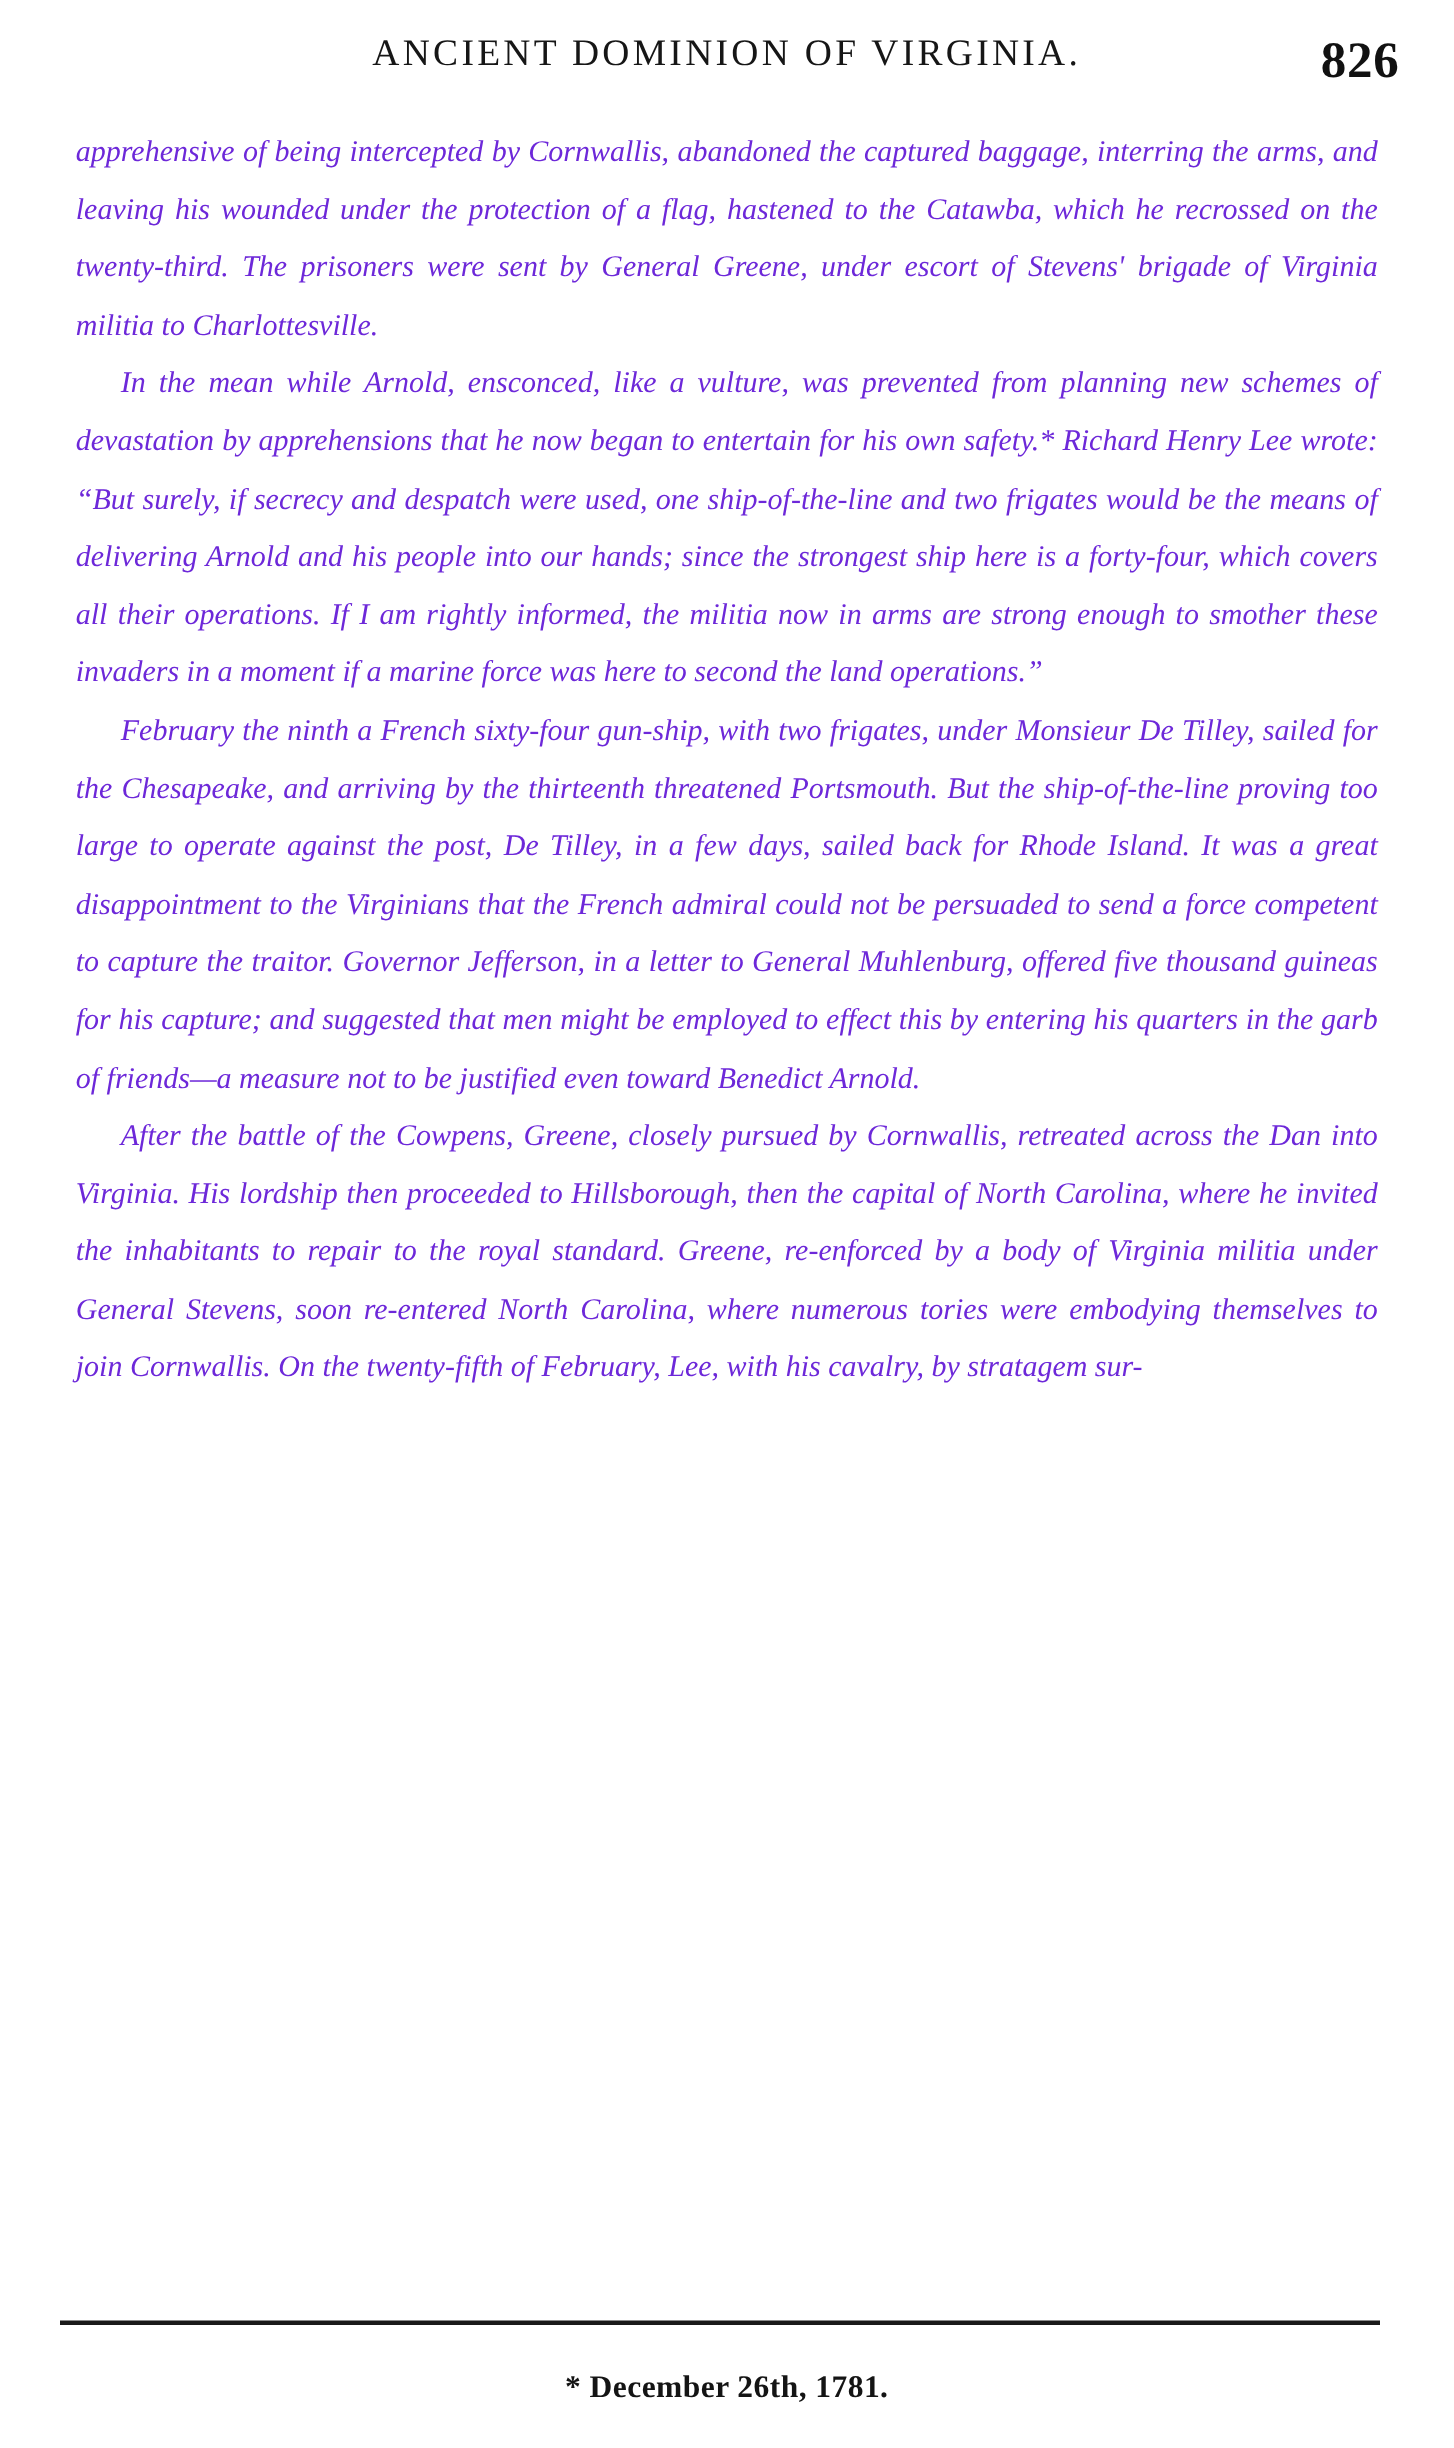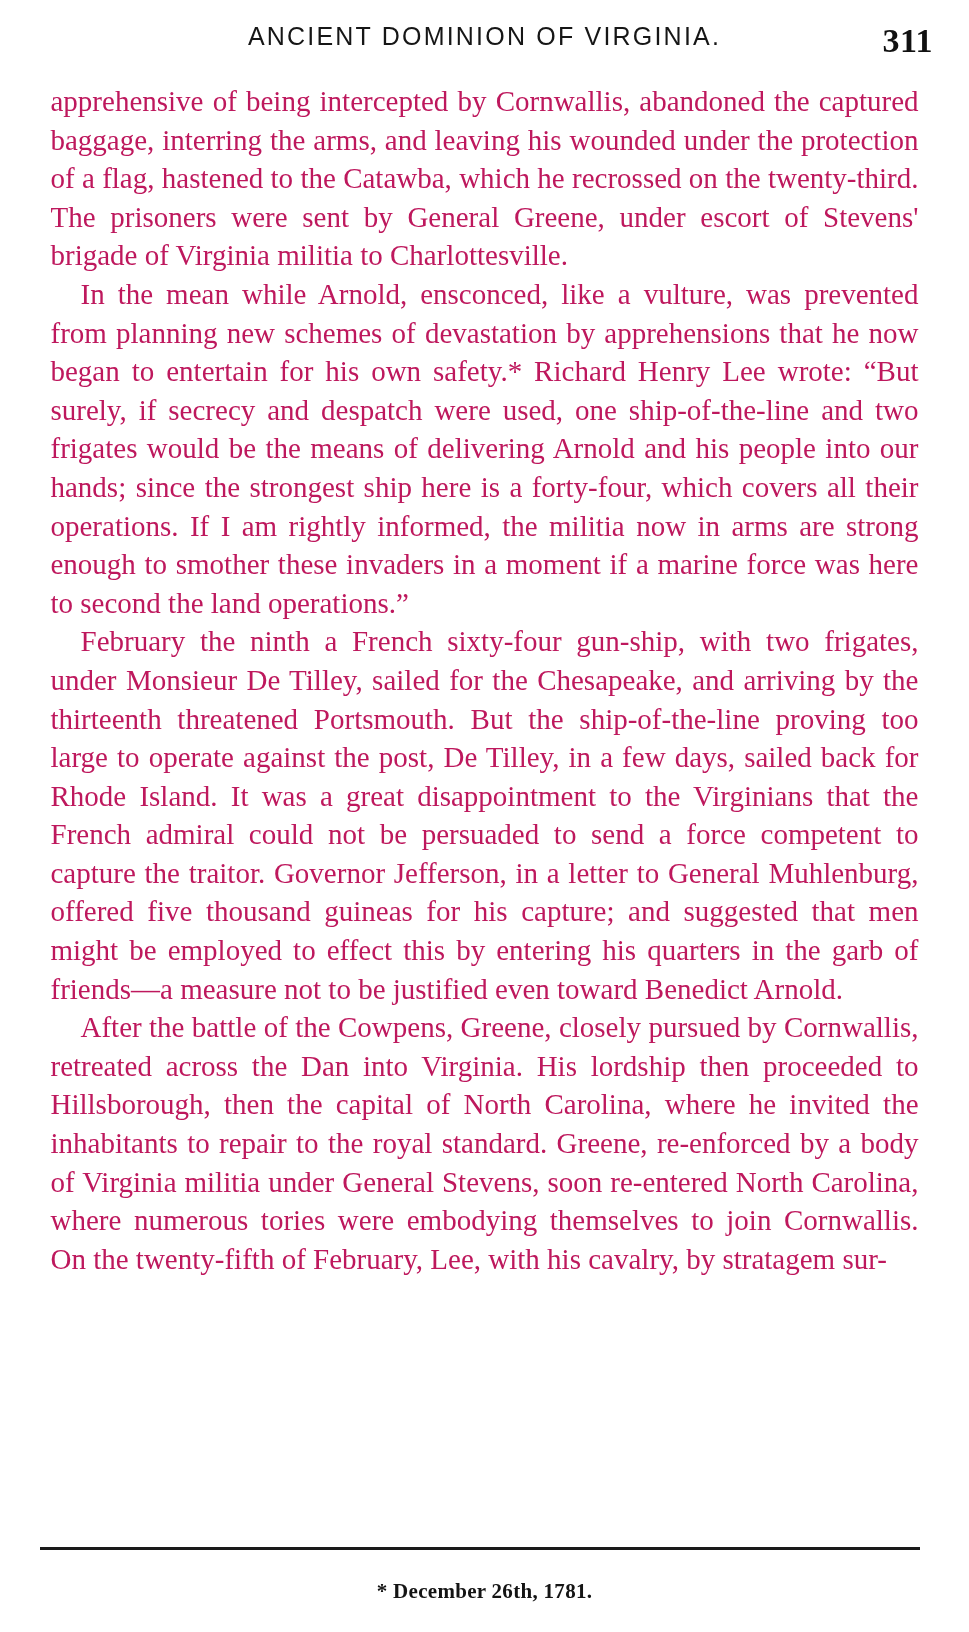--- a/index.html
+++ b/index.html
@@ -29,43 +29,44 @@
     position: relative;
     height: 44px;
     margin-bottom: 16px;
   }
   .head-title {
     font-size: 25px;
     letter-spacing: 2.2px;
     font-variant: small-caps;
     text-transform: uppercase;
     color: #161616;
-    font-family: Liberation Sans, sans-serif;
+    font-family: Liberation Serif, serif;
   }
   .page-number {
     position: absolute;
     right: 0;
     top: 0;
     font-size: 34px;
     font-weight: 700;
     color: #111;
     letter-spacing: 0.5px;
   }
   .body-text {
     width: 868px;
     margin: 0 auto;
   }
   .para {
-    font-size: 29px;
+    font-size: 20px;
     line-height: 38.6px;
     text-align: justify;
     text-justify: inter-word;
     margin: 0;
     text-indent: 30px;
-    color: #be185d;
+    color: #6d28d9;
+    font-style: italic;
     -webkit-font-smoothing: antialiased;
   }
   .para.first {
     text-indent: 0;
   }
   .footnote-rule {
     position: absolute;
     left: 40px;
     bottom: 82px;
     width: 880px;
@@ -84,21 +85,21 @@
     color: #141414;
   }
 </style>
 </head>
 <body>
 
 <div class="page">
 
   <div class="running-head">
     <div class="head-title">Ancient Dominion of Virginia.</div>
-    <div class="page-number">311</div>
+    <div class="page-number">826</div>
   </div>
 
   <div class="body-text">
     <p class="para first">apprehensive of being intercepted by Cornwallis, abandoned the captured baggage, interring the arms, and leaving his wounded under the protection of a flag, hastened to the Catawba, which he recrossed on the twenty-third.  The prisoners were sent by General Greene, under escort of Stevens' brigade of Virginia militia to Charlottesville.</p>
     <p class="para">In the mean while Arnold, ensconced, like a vulture, was prevented from planning new schemes of devastation by apprehensions that he now began to entertain for his own safety.*  Richard Henry Lee wrote: “But surely, if secrecy and despatch were used, one ship-of-the-line and two frigates would be the means of delivering Arnold and his people into our hands; since the strongest ship here is a forty-four, which covers all their operations.  If I am rightly informed, the militia now in arms are strong enough to smother these invaders in a moment if a marine force was here to second the land operations.”</p>
     <p class="para">February the ninth a French sixty-four gun-ship, with two frigates, under Monsieur De Tilley, sailed for the Chesapeake, and arriving by the thirteenth threatened Portsmouth.  But the ship-of-the-line proving too large to operate against the post, De Tilley, in a few days, sailed back for Rhode Island.  It was a great disappointment to the Virginians that the French admiral could not be persuaded to send a force competent to capture the traitor.  Governor Jefferson, in a letter to General Muhlenburg, offered five thousand guineas for his capture; and suggested that men might be employed to effect this by entering his quarters in the garb of friends—a measure not to be justified even toward Benedict Arnold.</p>
     <p class="para">After the battle of the Cowpens, Greene, closely pursued by Cornwallis, retreated across the Dan into Virginia.  His lordship then proceeded to Hillsborough, then the capital of North Carolina, where he invited the inhabitants to repair to the royal standard.  Greene, re-enforced by a body of Virginia militia under General Stevens, soon re-entered North Carolina, where numerous tories were embodying themselves to join Cornwallis.  On the twenty-fifth of February, Lee, with his cavalry, by stratagem sur-</p>
   </div>
 
   <div class="footnote-rule"></div>

